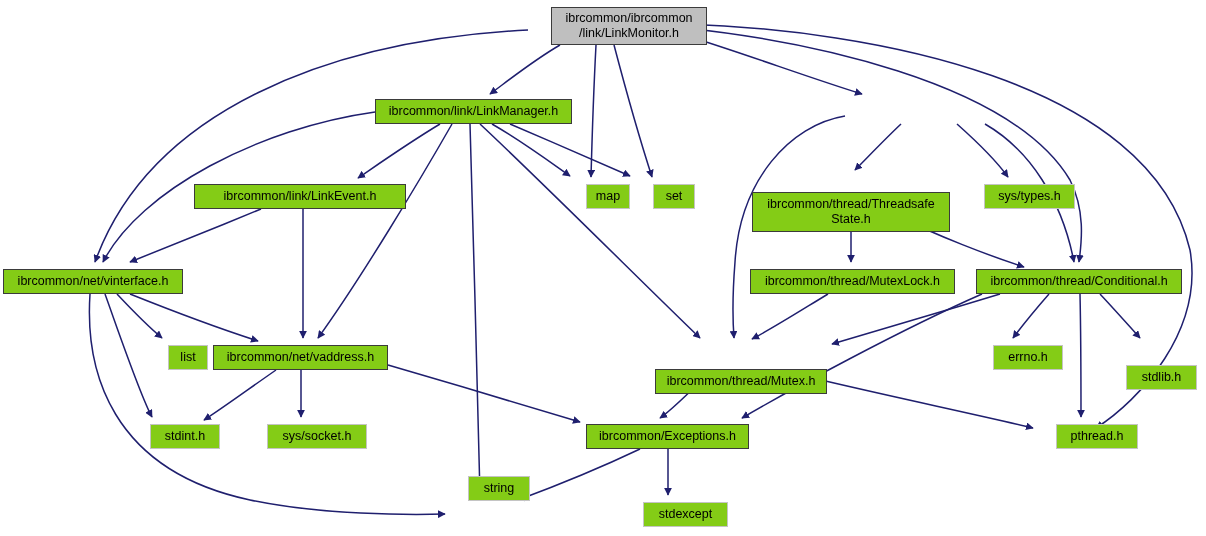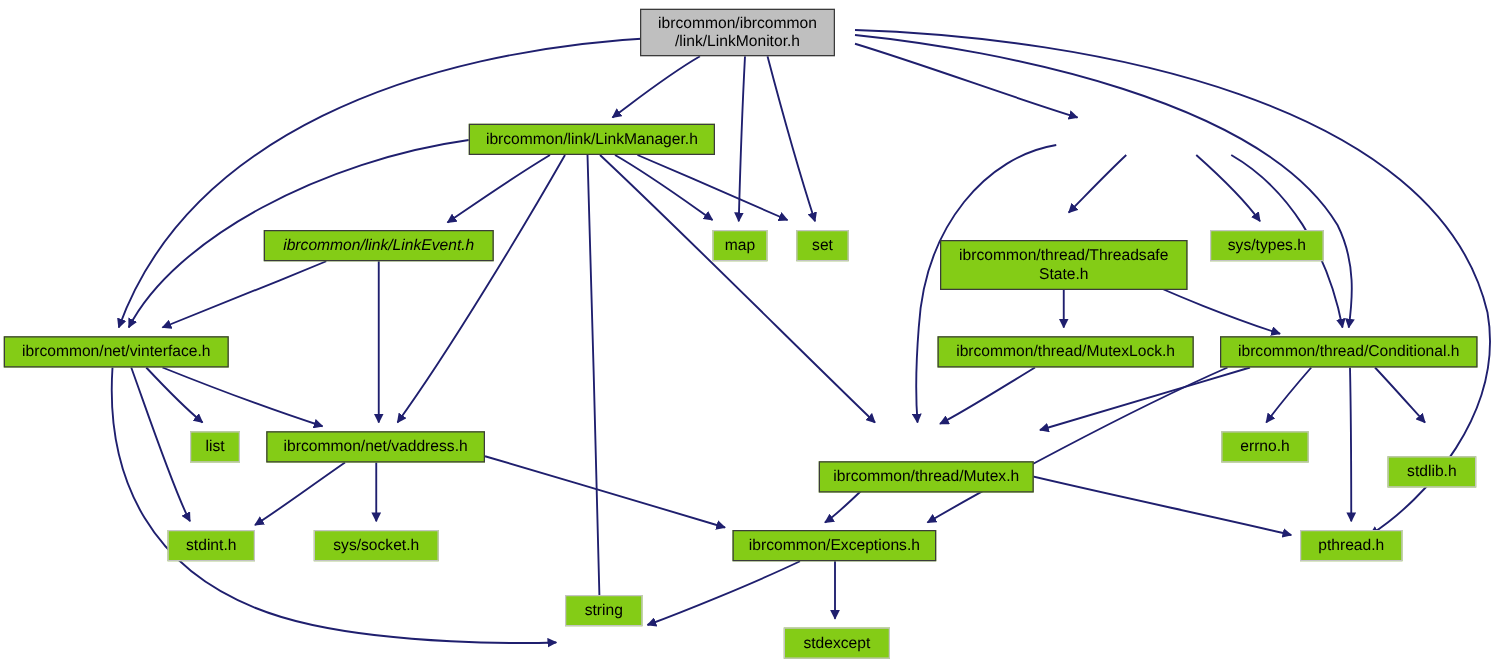--- a/index.html
+++ b/index.html
@@ -2,21 +2,21 @@
 <html><head>
 <meta charset="utf-8">
 <style>
   html,body{margin:0;padding:0;background:#ffffff;}
   #canvas{position:relative;width:1206px;height:536px;background:#ffffff;
           font-family:"Liberation Sans",sans-serif;overflow:hidden;}
   svg#edges{position:absolute;left:0;top:0;width:1206px;height:536px;}
   .node{position:absolute;box-sizing:border-box;display:flex;align-items:center;
         justify-content:center;text-align:center;line-height:1.18;
         font-size:12.5px;color:#000;background:#84cc16;}
-  .node.sys{border:1px solid #c4c4c4;}
+  .node.sys{border:1px solid #c4c4c4;margin-left:16px;}
   .node.lib{border:1.6px solid #3b3b3b;}
   .node.root{border:1.6px solid #3b3b3b;background:#bfbfbf;}
   .node span{display:block;padding:0 5px;white-space:pre-line;}
 </style>
 </head>
 <body>
 
 <div id="canvas">
 
   <svg id="edges" viewBox="0 0 1206 536">
@@ -100,28 +100,28 @@
       <path d="M712,370 C694,388 672,410 660,418"></path>
 
       <path d="M780,370 C850,388 980,415 1033,428"></path>
 
       <path d="M640,449 C600,468 545,490 518,500"></path>
 
       <path d="M668,449 C668,470 668,489 668,495"></path>
     </g>
   </svg>
 
-  <div class="node root" style="left:512px;top:7px;width:156px;height:38px;">
+  <div class="node root" style="left:551px;top:7px;width:156px;height:38px;">
     <span>ibrcommon/ibrcommon
 /link/LinkMonitor.h</span>
   </div>
   <div class="node lib" style="left:375px;top:99px;width:197px;height:25px;">
     <span>ibrcommon/link/LinkManager.h</span>
   </div>
-  <div class="node lib" style="left:211px;top:184px;width:184px;height:25px;font-style:italic;">
+  <div class="node lib" style="left:194px;top:184px;width:212px;height:25px;">
     <span>ibrcommon/link/LinkEvent.h</span>
   </div>
   <div class="node sys" style="left:570px;top:184px;width:44px;height:25px;">
     <span>map</span>
   </div>
   <div class="node sys" style="left:637px;top:184px;width:42px;height:25px;">
     <span>set</span>
   </div>
   <div class="node lib" style="left:752px;top:192px;width:198px;height:40px;">
     <span>ibrcommon/thread/Threadsafe

